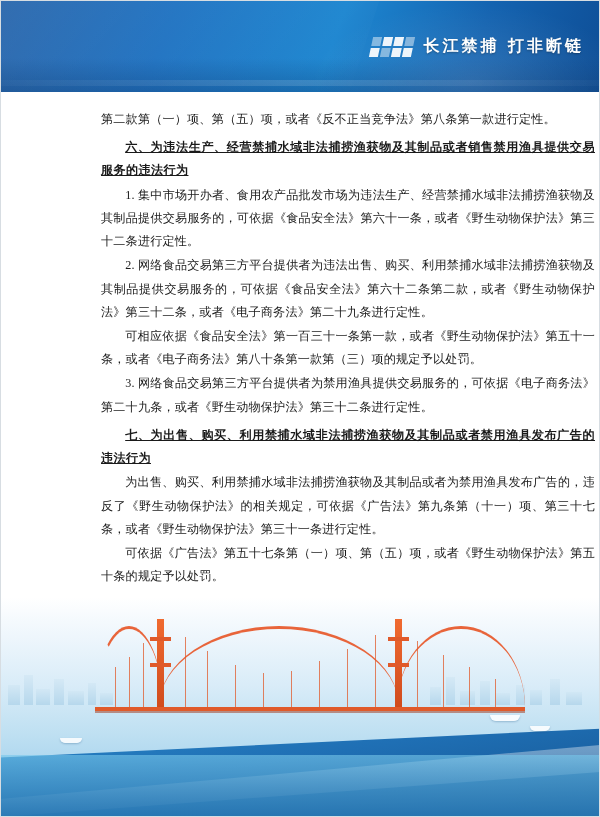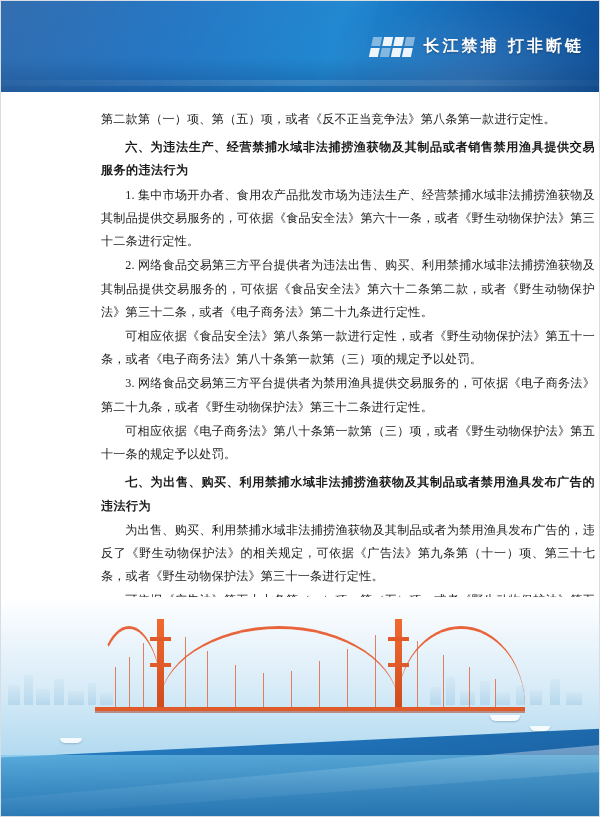--- a/index.html
+++ b/index.html
@@ -117,20 +117,21 @@
   }
   .para.indent {
     text-indent: 2em;
   }
   .para.heading {
     font-weight: bold;
     text-indent: 2em;
     margin-top: 5px;
     margin-bottom: 1px;
     letter-spacing: 0.4px;
+    text-decoration: underline;
   }
   
   .bottom-art {
     position: absolute;
     left: 0;
     bottom: 0;
     width: 600px;
     height: 220px;
     overflow: hidden;
   }
@@ -292,23 +293,22 @@
       </span>
       <span class="header-title">长江禁捕 打非断链</span>
     </div>
   </div>
 
   <div class="content">
     <p class="para">第二款第（一）项、第（五）项，或者《反不正当竞争法》第八条第一款进行定性。</p>
     <p class="para heading">六、为违法生产、经营禁捕水域非法捕捞渔获物及其制品或者销售禁用渔具提供交易服务的违法行为</p>
     <p class="para indent">1. 集中市场开办者、食用农产品批发市场为违法生产、经营禁捕水域非法捕捞渔获物及其制品提供交易服务的，可依据《食品安全法》第六十一条，或者《野生动物保护法》第三十二条进行定性。</p>
     <p class="para indent">2. 网络食品交易第三方平台提供者为违法出售、购买、利用禁捕水域非法捕捞渔获物及其制品提供交易服务的，可依据《食品安全法》第六十二条第二款，或者《野生动物保护法》第三十二条，或者《电子商务法》第二十九条进行定性。</p>
-    <p class="para indent">可相应依据《食品安全法》第八条第一款进行定性，或者《野生动物保护法》第五十一条，或者《电子商务法》第八十条第一款第（三）项的规定予以处罚。</p>
+    <p class="para indent">可相应依据《食品安全法》第一百三十一条第一款，或者《野生动物保护法》第五十一条，或者《电子商务法》第八十条第一款第（三）项的规定予以处罚。</p>
     <p class="para indent">3. 网络食品交易第三方平台提供者为禁用渔具提供交易服务的，可依据《电子商务法》第二十九条，或者《野生动物保护法》第三十二条进行定性。</p>
-    <p class="para indent">可相应依据《电子商务法》第八十条第一款第（三）项，或者《野生动物保护法》第五十一条的规定予以处罚。</p>
     <p class="para heading">七、为出售、购买、利用禁捕水域非法捕捞渔获物及其制品或者禁用渔具发布广告的违法行为</p>
     <p class="para indent">为出售、购买、利用禁捕水域非法捕捞渔获物及其制品或者为禁用渔具发布广告的，违反了《野生动物保护法》的相关规定，可依据《广告法》第九条第（十一）项、第三十七条，或者《野生动物保护法》第三十一条进行定性。</p>
     <p class="para indent">可依据《广告法》第五十七条第（一）项、第（五）项，或者《野生动物保护法》第五十条的规定予以处罚。</p>
   </div>
 
   <div class="bottom-art">
     <div class="sky"></div>
     <div class="skyline">
       <span class="bld" style="left:8px;  width:12px; height:20px;"></span>
       <span class="bld" style="left:24px; width:9px;  height:30px;"></span>

